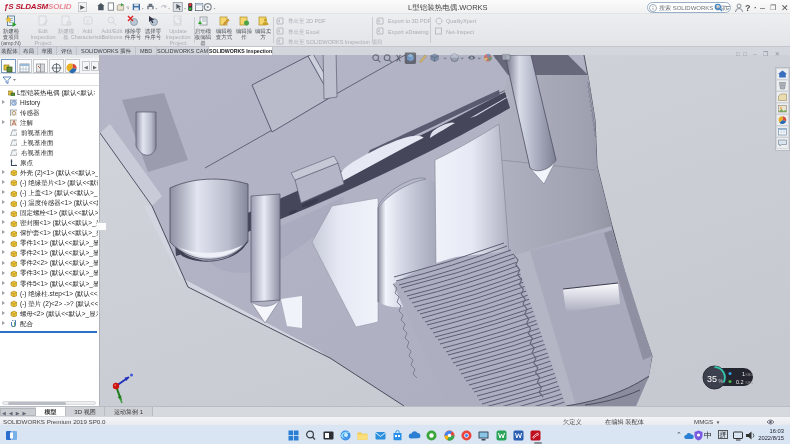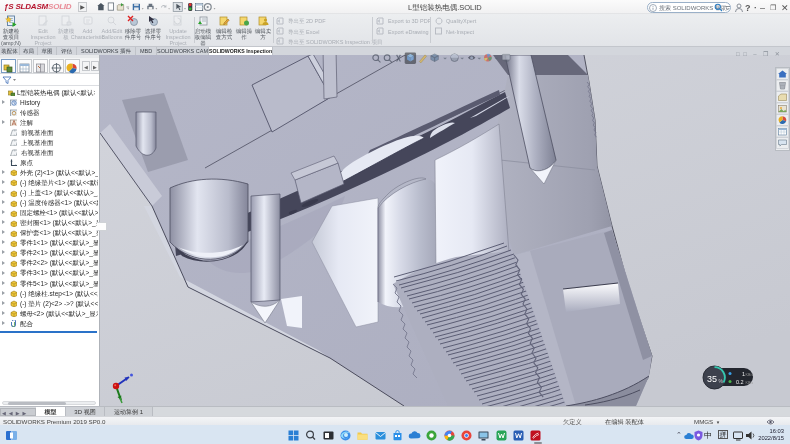--- a/index.html
+++ b/index.html
@@ -60,21 +60,21 @@
     <circle cx="103.2" cy="3" r="1.5" fill="#e33"></circle>
     <circle cx="103.2" cy="7.5" r="1.5" fill="#3b3"></circle>
 <rect x="109" y="1.5" width="8" height="8" fill="#fff" stroke="#4a5a6a" stroke-width="0.8"></rect>
     <rect x="109" y="1.5" width="8" height="2.5" fill="#b8cadb"></rect>
     <rect x="109" y="6" width="8" height="1" fill="#d8e2ea"></rect>
 <circle cx="122.5" cy="5.5" r="3.8" fill="none" stroke="#848b93" stroke-width="1.4"></circle>
     <circle cx="122.5" cy="5.5" r="1.2" fill="#848b93"></circle>
 <path d="M129,7 l1,1.2 1,-1.2z" fill="#888"></path>
 </svg>
 <div class="abs" style="left:78px;top:2px;width:9px;height:10px;border:1px solid #c8cacd;background:#f2f3f4;font-size:6px;line-height:9px;text-align:center;color:#555">▶</div>
-<div class="abs" id="wintitle">L型铠装热电偶.SOLID</div>
+<div class="abs" id="wintitle">L型铠装热电偶.WORKS</div>
 <div class="abs" id="searchbox"></div>
 <svg class="abs" style="left:649px;top:3.5px" width="8" height="8">
     <circle cx="4" cy="4" r="3.5" fill="none" stroke="#8a98a8" stroke-width="0.8"></circle>
     <path d="M4,2.2 v0.9 M4,3.8 v2" stroke="#8a98a8" stroke-width="0.9"></path>
   </svg>
 <div class="abs" style="left:659px;top:4px;font-size:6px;color:#6a7078;white-space:nowrap">搜索 SOLIDWORKS 帮助</div>
 <svg class="abs" style="left:714px;top:3px" width="9" height="9">
     <circle cx="3.8" cy="3.8" r="2.6" fill="none" stroke="#2d7dc1" stroke-width="1.1"></circle>
     <path d="M5.8,5.8 L8,8" stroke="#2d7dc1" stroke-width="1.1"></path>
   </svg>

